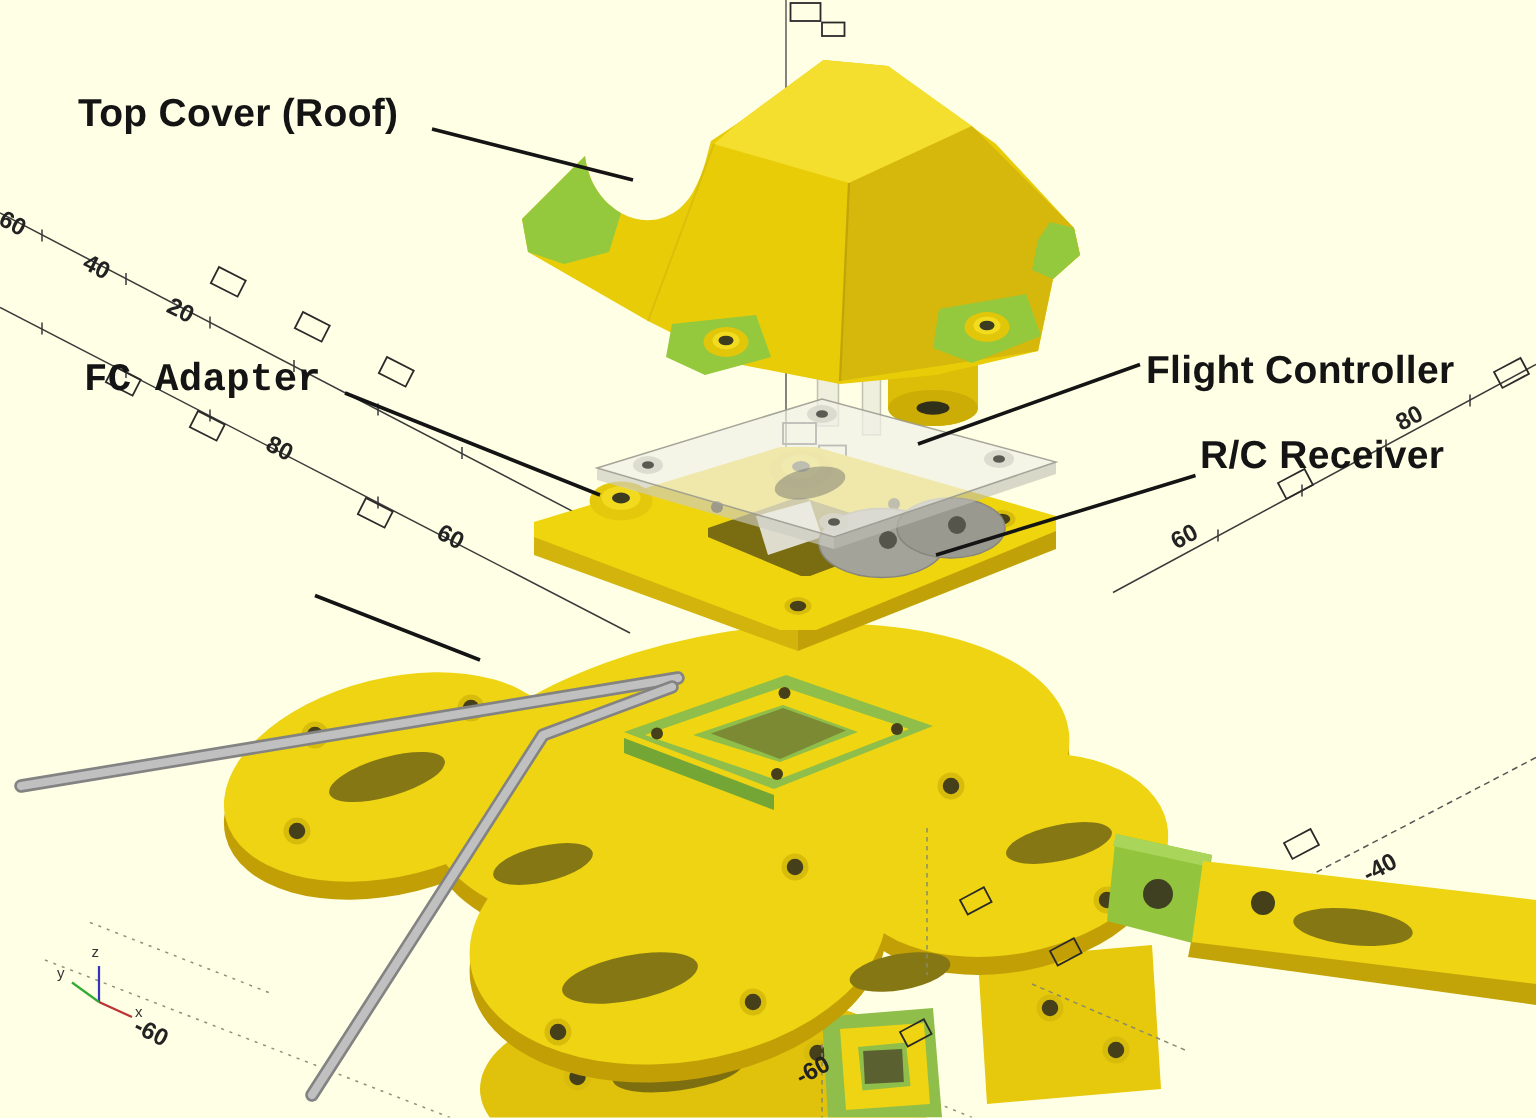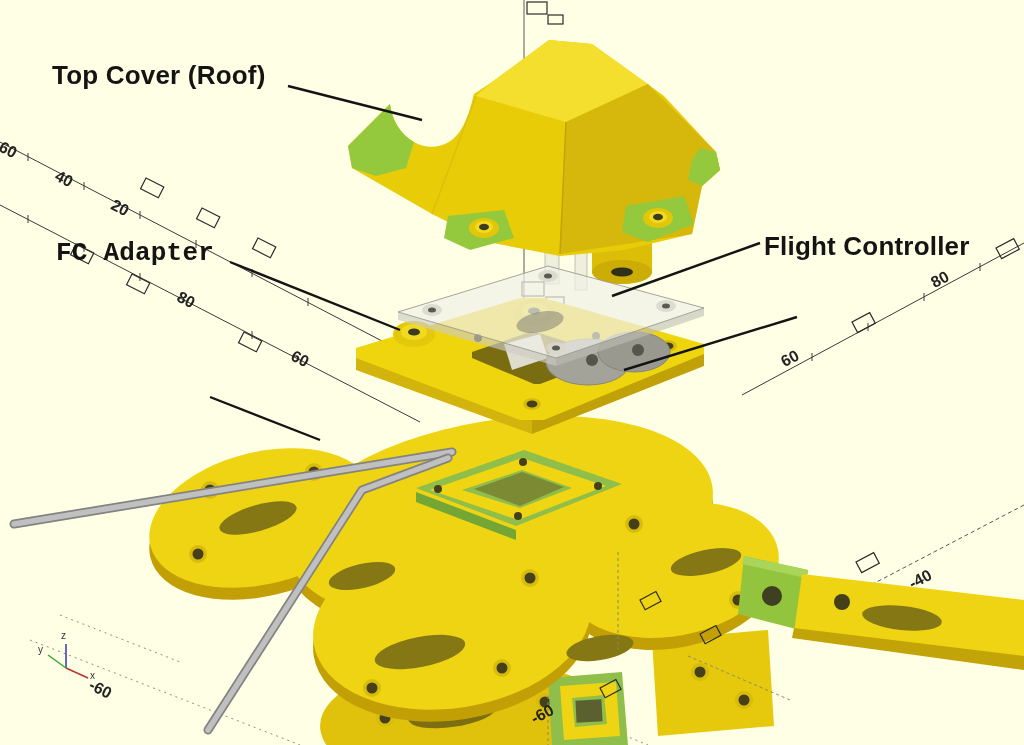--- a/index.html
+++ b/index.html
@@ -270,20 +270,21 @@
   <g stroke-width="1.5">
     <line x1="66" y1="668" x2="66" y2="644" stroke="#3333bb"></line>
     <line x1="66" y1="668" x2="88" y2="678" stroke="#bb3333"></line>
     <line x1="66" y1="668" x2="48" y2="655" stroke="#33aa33"></line>
   </g>
 </svg>
 
   <div class="callout" style="left:52px; top:60px;">Top Cover (Roof)</div>
   <div class="callout" style="left:56px; top:238px;font-family:Liberation Mono, monospace;">FC Adapter</div>
   <div class="callout" style="left:764px;top:214px;margin-top:17px;">Flight Controller</div>
+  <div class="callout" style="left:800px;top:288px;">R/C Receiver</div>
 
   <span class="tick" style="left:4px;  top:138px; transform:rotate(27deg);">60</span>
   <span class="tick" style="left:60px; top:167px; transform:rotate(27deg);">40</span>
   <span class="tick" style="left:116px;top:196px; transform:rotate(27deg);">20</span>
   <span class="tick" style="left:182px;top:288px; transform:rotate(27deg);">80</span>
   <span class="tick" style="left:296px;top:347px; transform:rotate(27deg);">60</span>
   <span class="tick" style="left:928px;top:276px; transform:rotate(-28deg);">80</span>
   <span class="tick" style="left:778px;top:355px; transform:rotate(-28deg);">60</span>
   <span class="tick" style="left:906px;top:577px; transform:rotate(-28deg);">-40</span>
   <span class="tick" style="left:94px; top:676px; transform:rotate(27deg);">-60</span>

